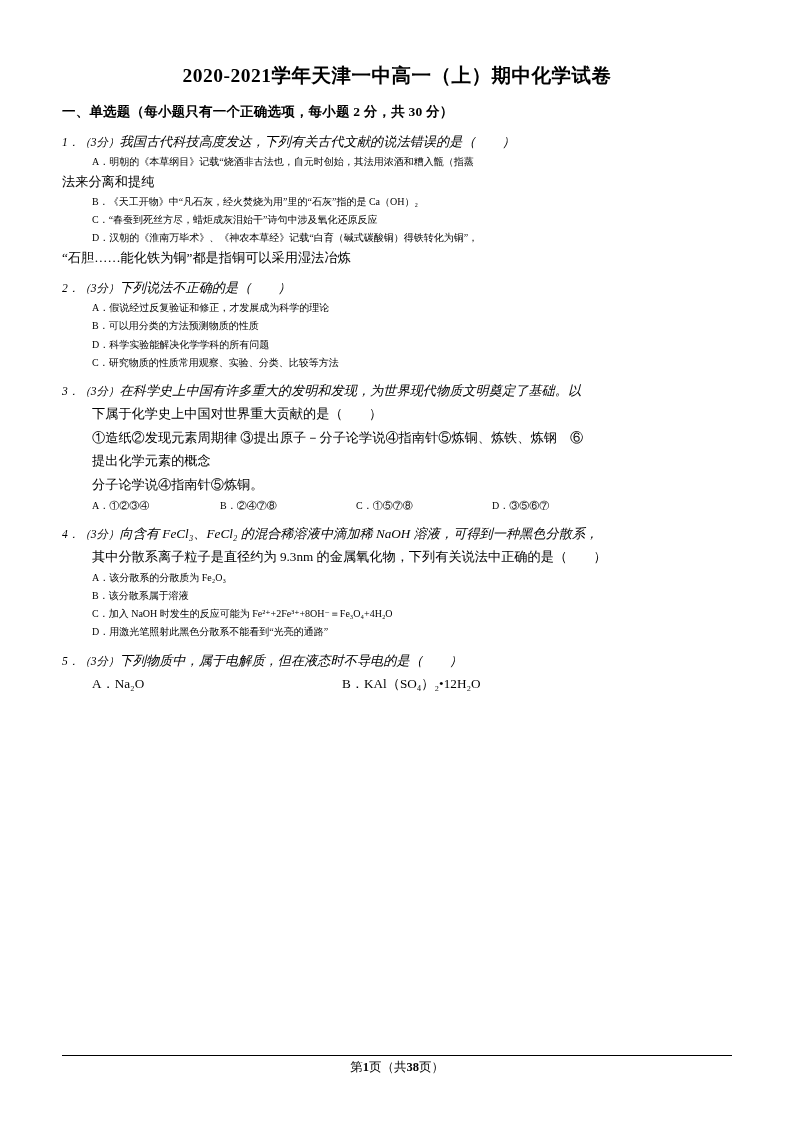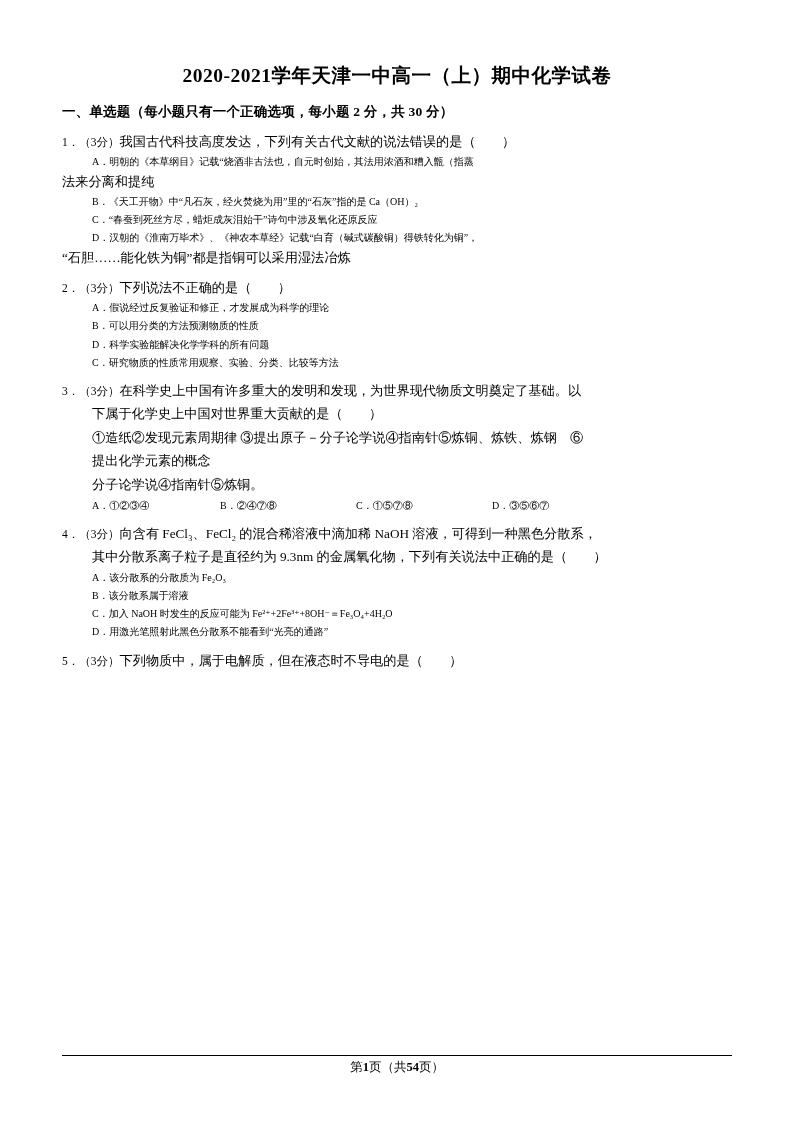--- a/index.html
+++ b/index.html
@@ -36,20 +36,21 @@
     margin: 6px 0 10px 0;
     letter-spacing: 0.2px;
   }
   .q {
     margin-bottom: 9px;
   }
   .q-stem {
     font-size: 13.2px;
     line-height: 1.62;
     text-align: justify;
+    font-style: italic;
   }
   .q-num {
     font-size: 11.5px;
   }
   .opt {
     font-size: 10px;
     line-height: 1.62;
     margin-left: 30px;
     text-align: justify;
     margin-top: 2px;
@@ -161,20 +162,24 @@
     <div class="opt">A．该分散系的分散质为 Fe₂O₃</div>
     <div class="opt">B．该分散系属于溶液</div>
     <div class="opt">C．加入 NaOH 时发生的反应可能为 Fe²⁺+2Fe³⁺+8OH⁻＝Fe₃O₄+4H₂O</div>
     <div class="opt">D．用激光笔照射此黑色分散系不能看到“光亮的通路”</div>
   </div>
 
   <div class="q">
     <div class="q-stem">
       <span class="q-num">5．</span><span class="q-num">（3分）</span><span>下列物质中，属于电解质，但在液态时不导电的是（　　）</span>
     </div>
+    <div class="opts-2col">
+      <span>A．Na₂O</span>
+      <span>B．KAl（SO₄）₂•12H₂O</span>
+    </div>
   </div>
 
   <div class="footer-line"></div>
   <div class="footer">
-    <span>第</span><span class="pg">1</span><span>页（共</span><span class="pg">54</span><span>页）</span>
+    <span>第</span><span class="pg">1</span><span>页（共</span><span class="pg">38</span><span>页）</span>
   </div>
 
 </div>
 
 </body></html>

